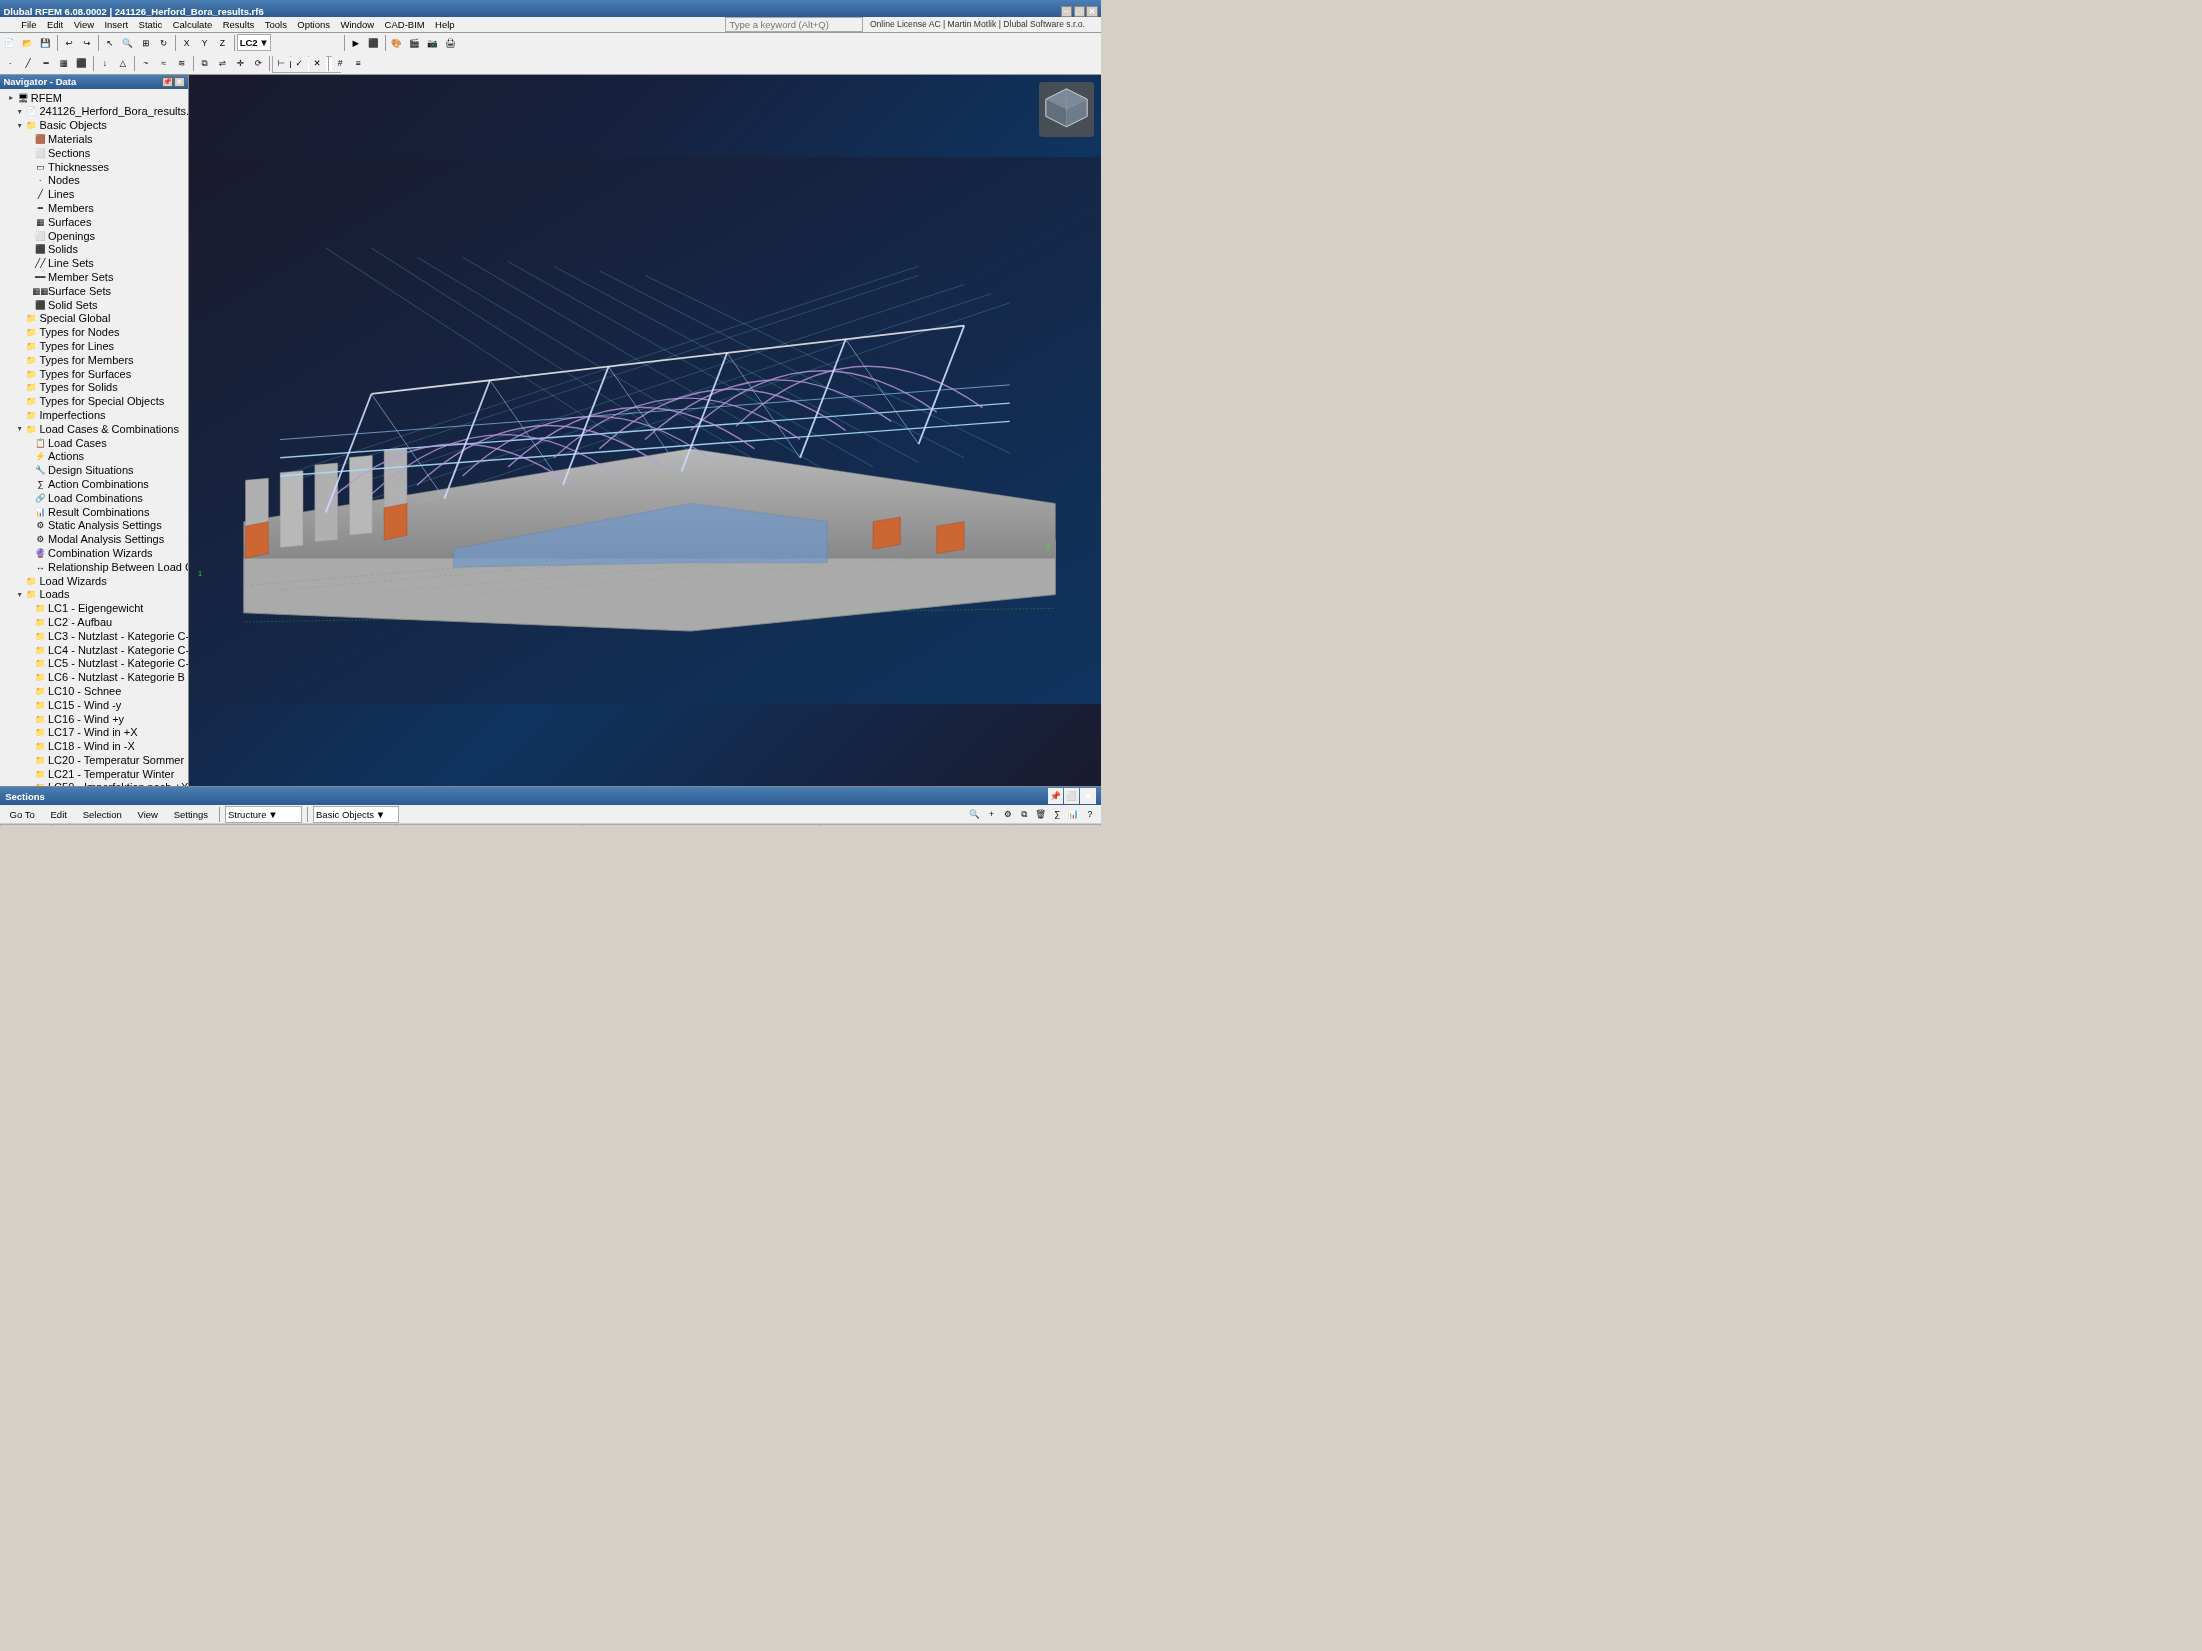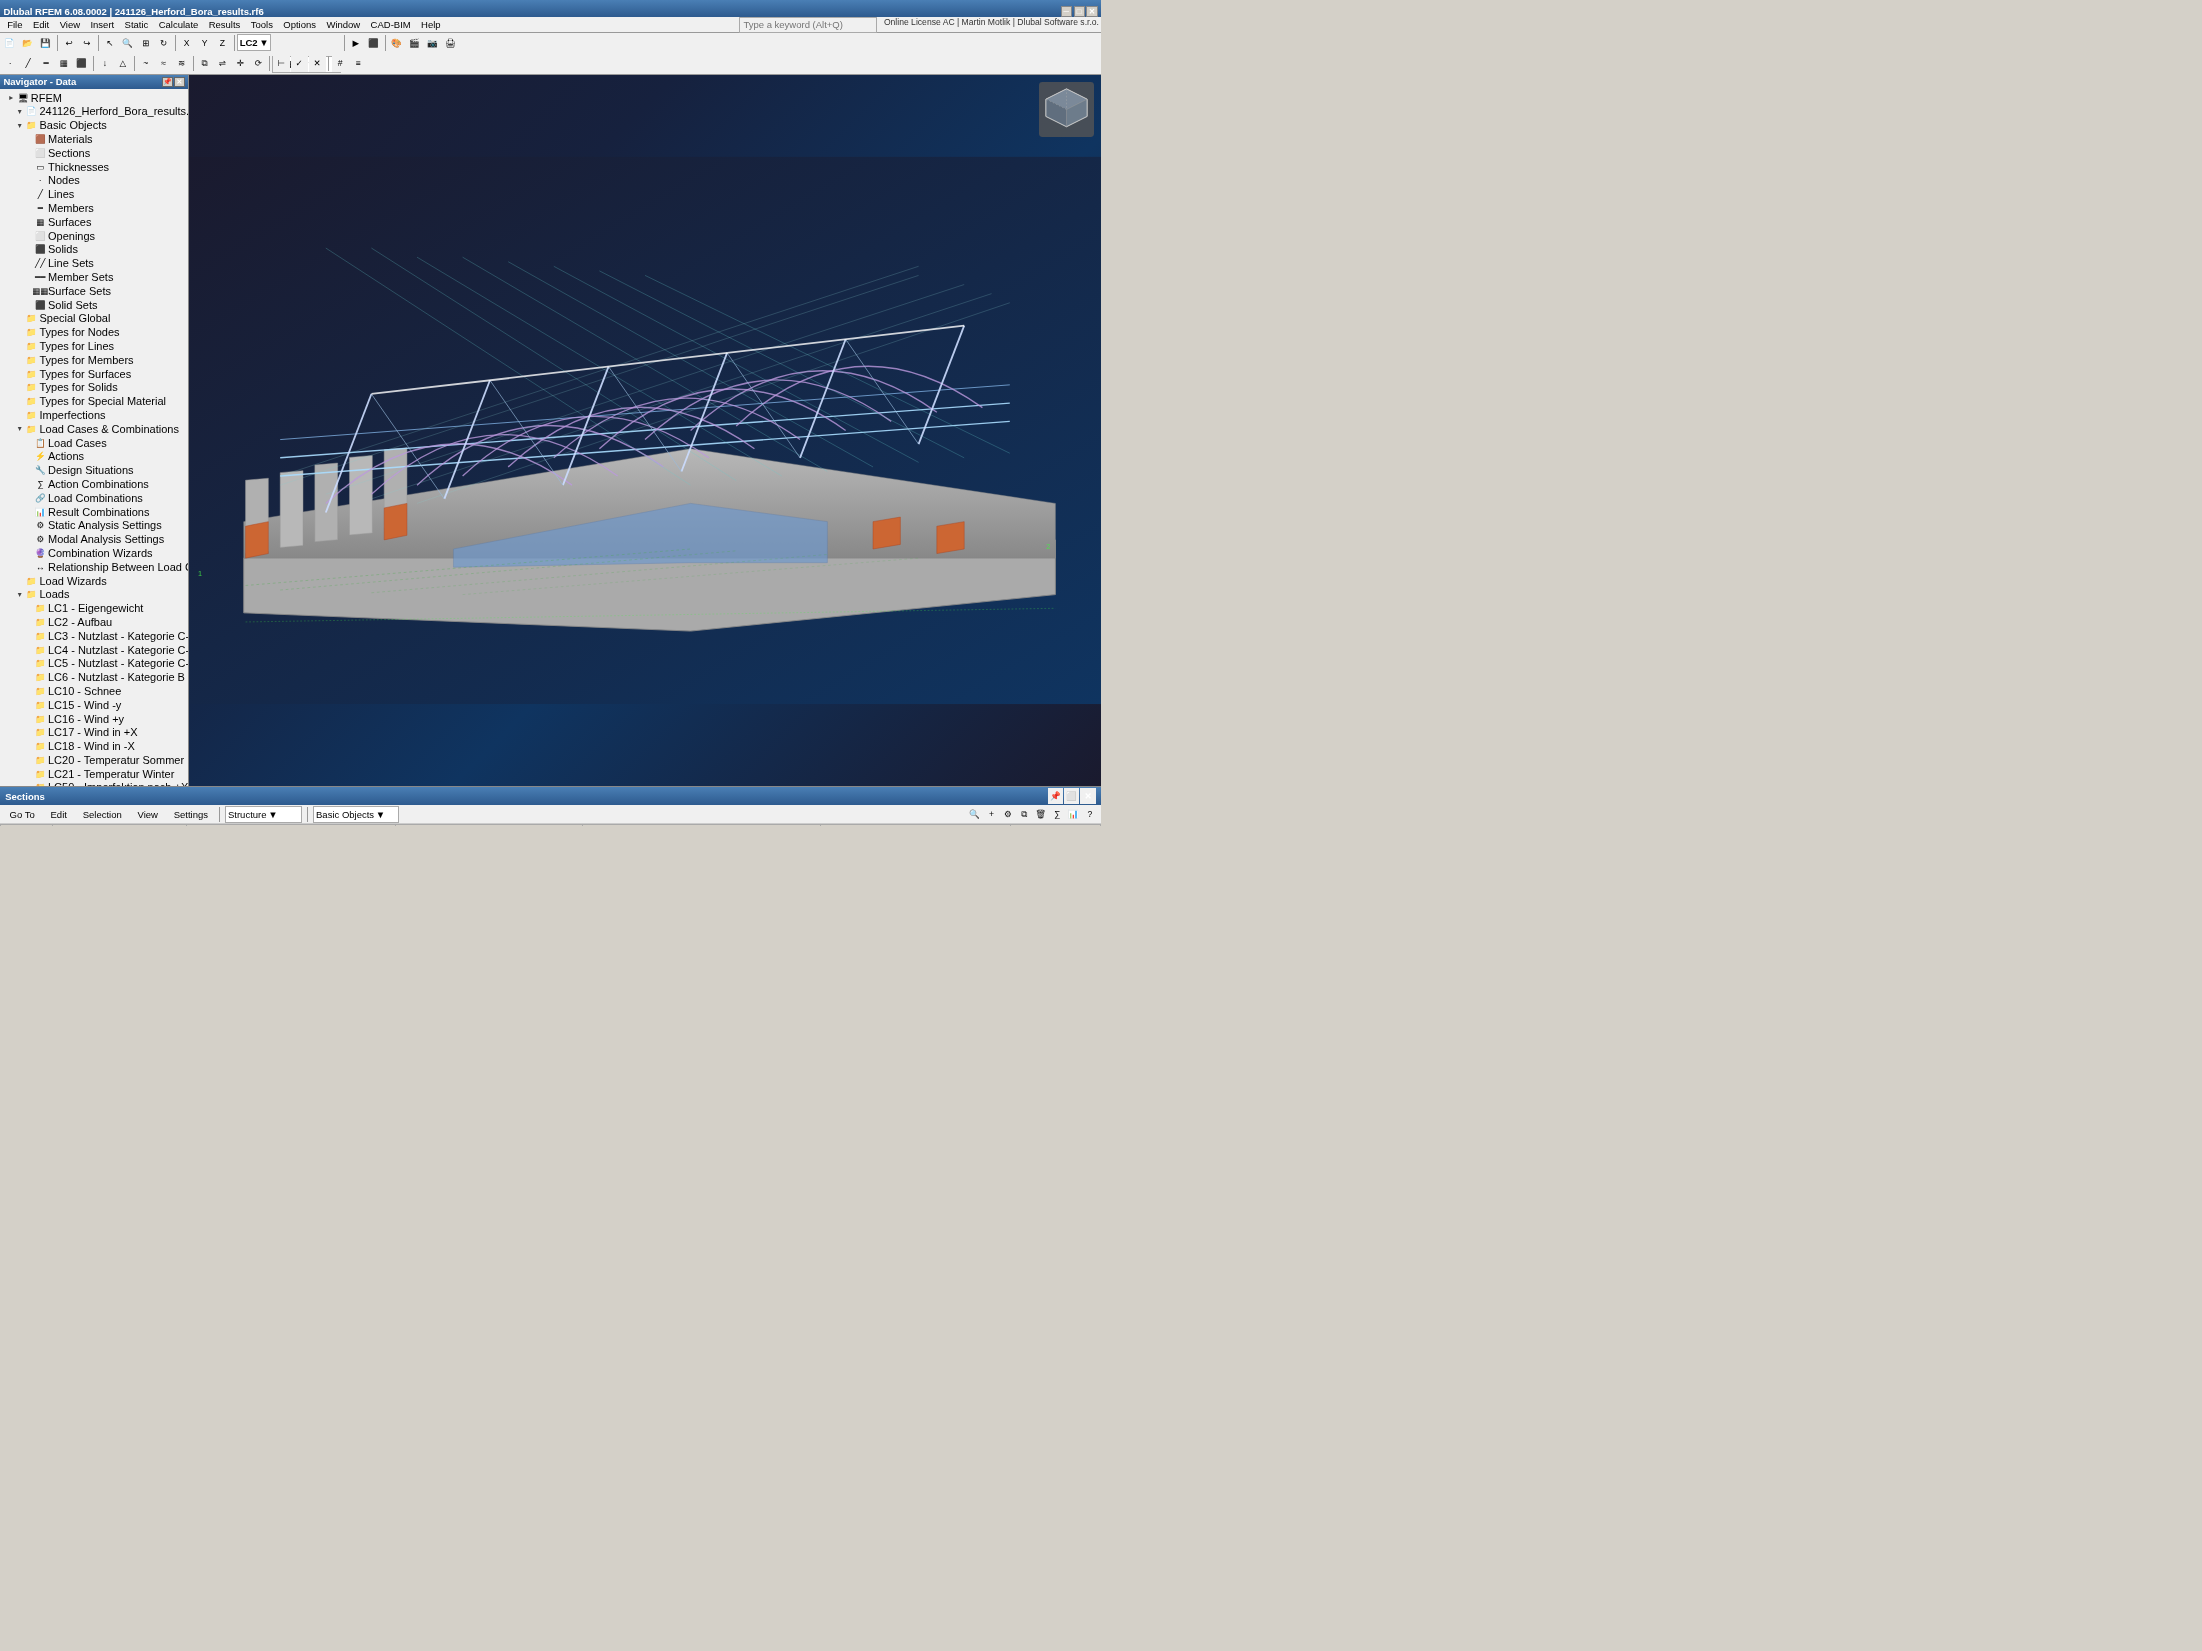--- a/index.html
+++ b/index.html
@@ -18,22 +18,22 @@
       font-weight: bold;
     }
     .title-bar-buttons { display: flex; gap: 1.7px; }
     .title-btn { width: 11.2px; height: 11.2px; background: #d4d0c8; border: 0.9px solid #888; font-size: 7.7px; display: flex; align-items: center; justify-content: center; cursor: pointer; }
 
     
     .menu-bar {
       background: #f0f0f0;
       height: 15.5px;
       display: flex;
-      align-items: flex-start;
-      padding: 0 2px;
+      align-items: center;
+      padding: 0 16px;
       border-bottom: 0.9px solid #999;
     }
     .menu-item { padding: 0 5.2px; height: 15.5px; display: flex; align-items: center; cursor: pointer; font-size: 9.5px; }
 
     
     .toolbar-container {
       background: #f0f0f0;
       border-bottom: 0.9px solid #999;
     }
     .toolbar-row {
@@ -493,21 +493,21 @@
           <span class="tree-label">Types for Surfaces</span>
         </div>
         <div class="tree-item indent2">
           <span class="tree-expand">&nbsp;</span>
           <span class="tree-icon">📁</span>
           <span class="tree-label">Types for Solids</span>
         </div>
         <div class="tree-item indent2">
           <span class="tree-expand">&nbsp;</span>
           <span class="tree-icon">📁</span>
-          <span class="tree-label">Types for Special Material</span>
+          <span class="tree-label">Types for Special Objects</span>
         </div>
         <div class="tree-item indent2">
           <span class="tree-expand">&nbsp;</span>
           <span class="tree-icon">📁</span>
           <span class="tree-label">Imperfections</span>
         </div>
         <div class="tree-item indent2">
           <span class="tree-expand">▾</span>
           <span class="tree-icon">📁</span>
           <span class="tree-label">Load Cases &amp; Combinations</span>

